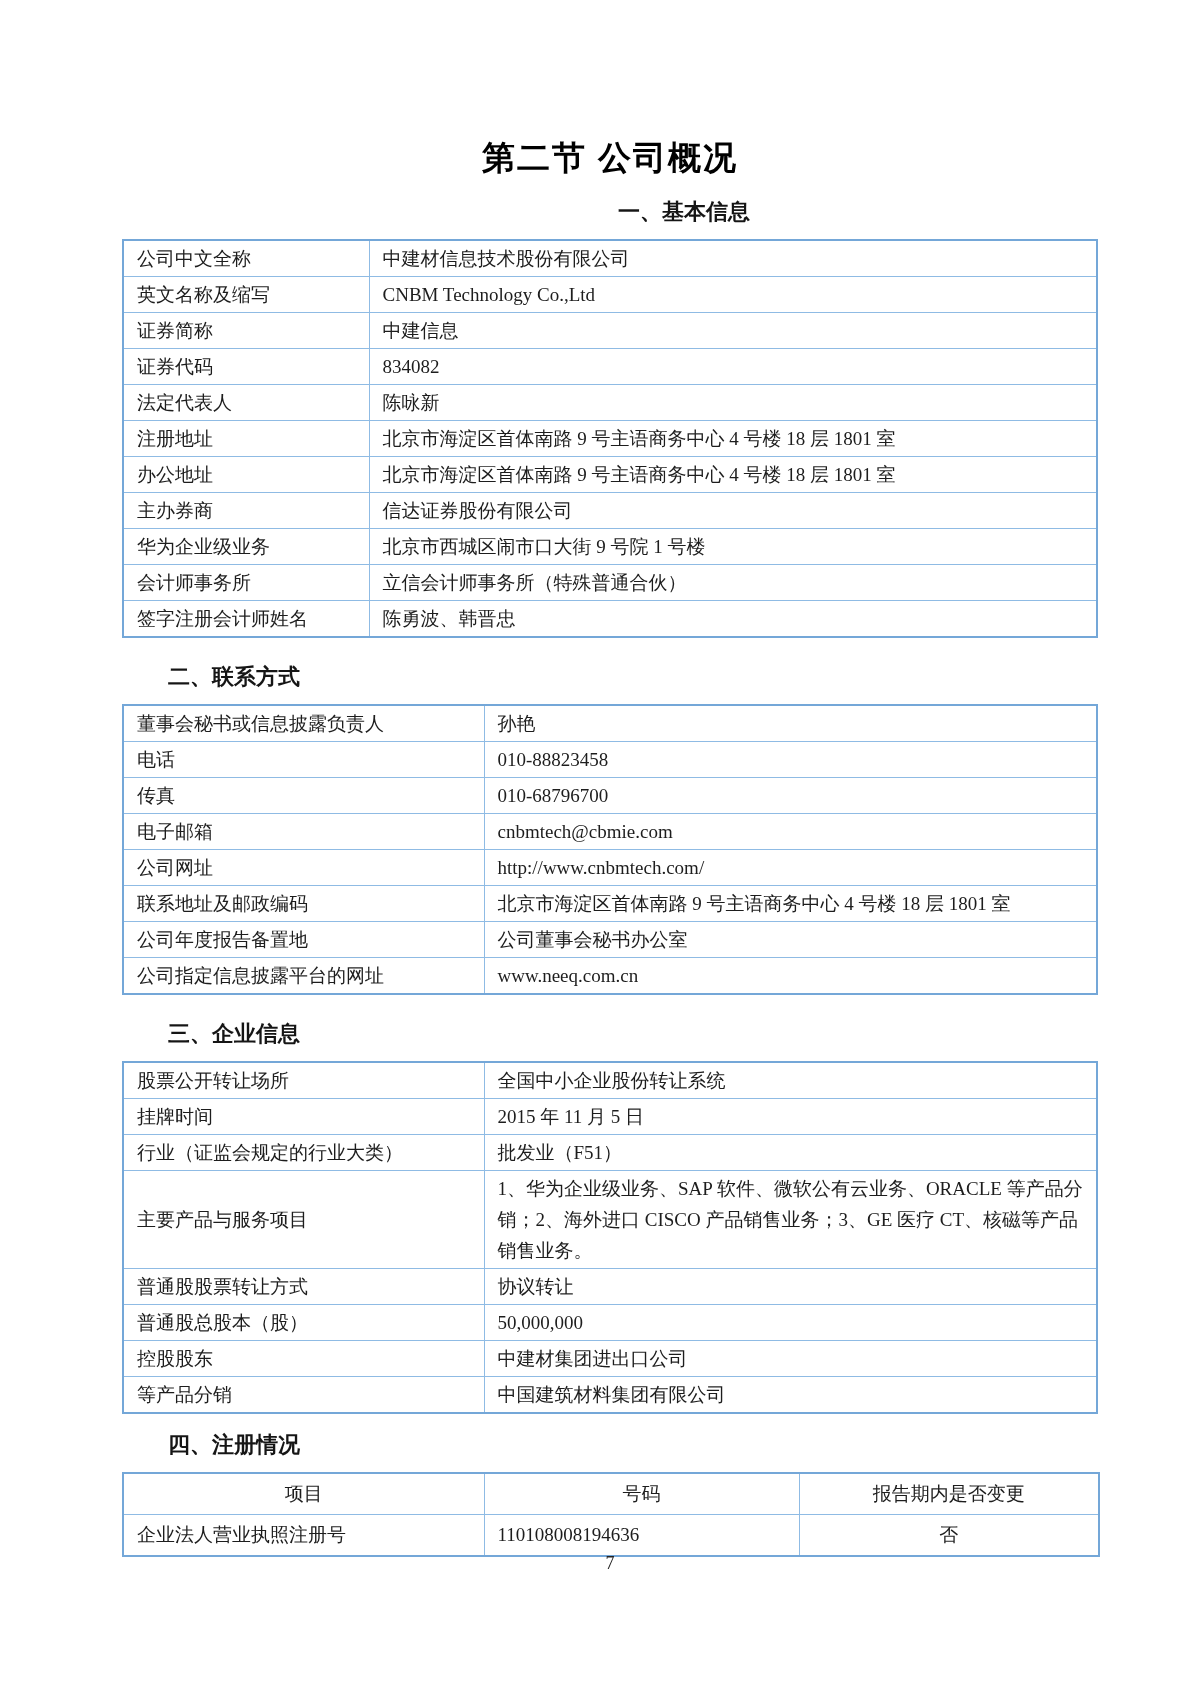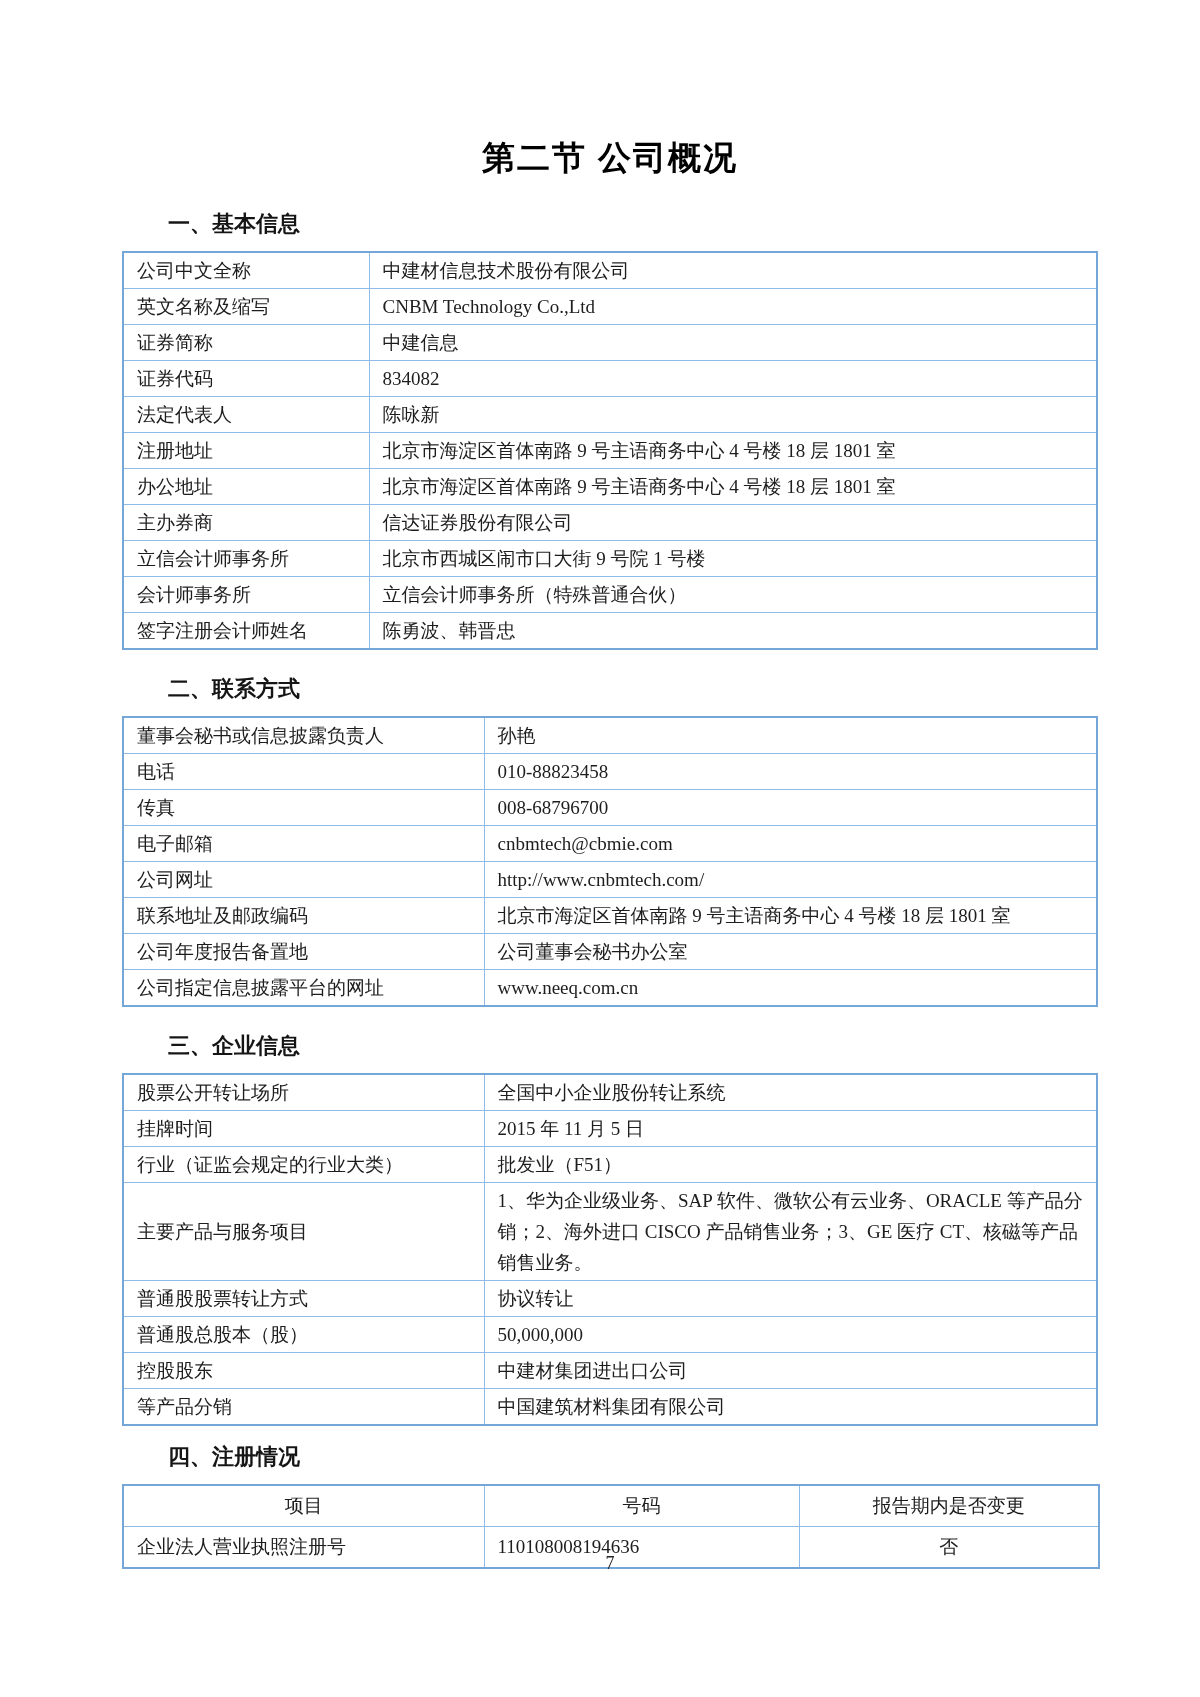--- a/index.html
+++ b/index.html
@@ -23,21 +23,21 @@
     letter-spacing:2px;
     color:#000000;
   }
   .sec-heading {
     margin:24px 0 12px 168px;
     font-family:"Liberation Sans","DejaVu Sans",sans-serif;
     font-weight:bold;
     font-size:22px;
     color:#151515;
   }
-  .sec-heading.first { margin-top:28px; }
+  .sec-heading.first { margin-top:16px;text-align:center; }
   .sec-heading.fourth { margin-top:16px; }
   table.doc-table {
     border-collapse:collapse;
     table-layout:fixed;
     width:976px;
     margin-left:122px;
     border:2px solid #74a7d8;
   }
   table.doc-table td, table.doc-table th {
     border:1px solid #8fbbe4;
@@ -109,21 +109,21 @@
           </tr>
           <tr>
             <td>办公地址</td>
             <td class="wrap">北京市海淀区首体南路 9 号主语商务中心 4 号楼 18 层 1801 室</td>
           </tr>
           <tr>
             <td>主办券商</td>
             <td class="wrap">信达证券股份有限公司</td>
           </tr>
           <tr>
-            <td>立信会计师事务所</td>
+            <td>华为企业级业务</td>
             <td class="wrap">北京市西城区闹市口大街 9 号院 1 号楼</td>
           </tr>
           <tr>
             <td>会计师事务所</td>
             <td class="wrap">立信会计师事务所（特殊普通合伙）</td>
           </tr>
           <tr>
             <td>签字注册会计师姓名</td>
             <td class="wrap">陈勇波、韩晋忠</td>
           </tr>
@@ -142,21 +142,21 @@
           <tr>
             <td>董事会秘书或信息披露负责人</td>
             <td class="wrap">孙艳</td>
           </tr>
           <tr>
             <td>电话</td>
             <td class="wrap">010-88823458</td>
           </tr>
           <tr>
             <td>传真</td>
-            <td class="wrap">008-68796700</td>
+            <td class="wrap">010-68796700</td>
           </tr>
           <tr>
             <td>电子邮箱</td>
             <td class="wrap">cnbmtech@cbmie.com</td>
           </tr>
           <tr>
             <td>公司网址</td>
             <td class="wrap">http://www.cnbmtech.com/</td>
           </tr>
           <tr>

